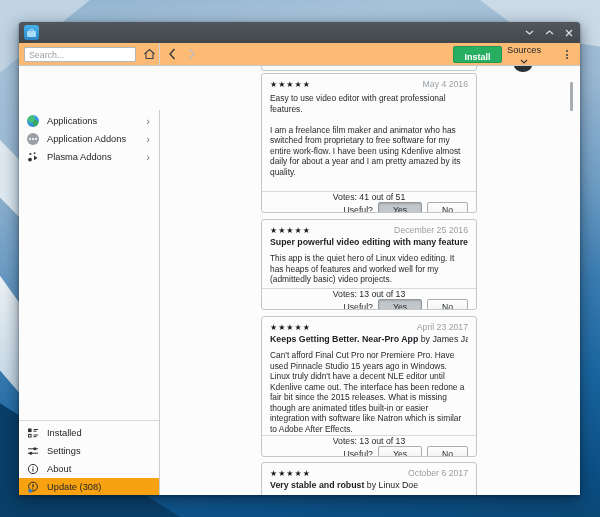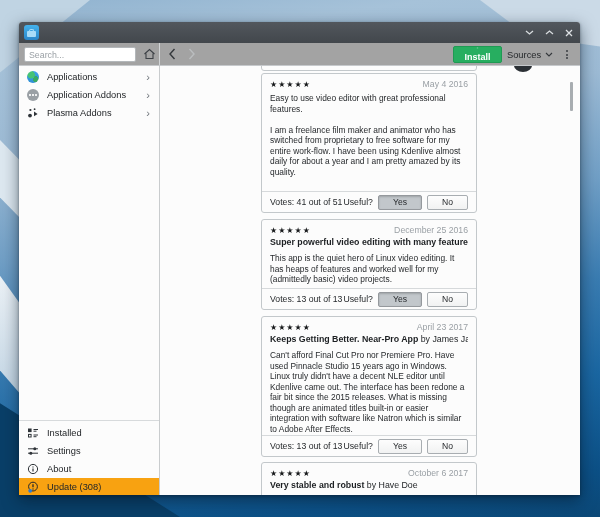--- a/index.html
+++ b/index.html
@@ -27,41 +27,41 @@
     display:flex; align-items:center; }
   .app-icon { position:absolute; left:5px; top:3px; width:15px; height:15px; border-radius:3px;
     background:linear-gradient(#44b2ec,#2a86c9); }
   .app-icon .bag { position:absolute; left:3px; top:6px; width:9px; height:6px; background:#a8dcf8; border-radius:1px; }
   .app-icon .handle { position:absolute; left:5px; top:3.5px; width:5px; height:4px;
     border:1px solid #a8dcf8; border-bottom:none; border-radius:2px 2px 0 0; }
   .win-title { flex:1; text-align:center; font-size:9.5px; color:#eff1f2; letter-spacing:.1px; }
   .win-controls { position:absolute; right:7px; top:0; height:21px; display:flex; align-items:center; gap:11px; }
   .win-controls svg { display:block; }
 
-  .toolbar { position:relative; height:23px; background:#a3a3a3; border-bottom:1px solid #c6c9cc; }
+  .toolbar { position:relative; height:23px; background:#fdba74; border-bottom:1px solid #c6c9cc; }
   .search { position:absolute; left:5px; top:4px; width:112px; height:15px; border:1px solid #b3b7ba;
     border-radius:2px; background:#fff; font-size:8.8px; color:#44494e; padding:0 4px;
     font-family:"Liberation Sans", sans-serif; outline:none; }
   .search::placeholder { color:#9aa0a5; }
   .tb-btn { position:absolute; top:2px; height:18px; display:flex; align-items:center; justify-content:center; }
   .home-btn { left:122px; width:17px; }
   .tb-vsep { position:absolute; left:140px; top:0; width:1px; height:22px; background:#d2d5d7; }
   .back-btn { left:146px; width:14px; }
   .fwd-btn { left:166px; width:14px; }
   .install-btn { position:absolute; left:434px; top:3px; width:49px; height:17px; background:#27ae60;
     border:1px solid #1f9a53; border-radius:2px; display:flex; align-items:center; justify-content:center;
     gap:3px; color:#fff; font-size:9px; font-weight:bold;flex-direction:column; }
   .sources-btn { position:absolute; left:488px; top:2px; height:19px; display:flex; align-items:center; gap:4px;
-    font-size:9.3px; color:#26292c; }
+    font-size:9.3px; color:#26292c;flex-direction:column; }
   .overflow-btn { position:absolute; left:541px; top:3px; width:14px; height:17px; display:flex;
     flex-direction:column; align-items:center; justify-content:center; gap:1.5px; }
   .overflow-btn i { width:2px; height:2px; border-radius:50%; background:#3a3e42; }
 
   .main { position:relative; display:flex; height:429px; }
-  .sidebar { position:relative; width:141px; border-right:1px solid #c9ccce; background:#fcfcfc; }
+  .sidebar { position:relative; width:141px; border-right:1px solid #c9ccce; background:#fcfcfc;margin-top:44px; }
   .side-item { display:flex; align-items:center; height:18px; padding-left:8px; font-size:9.3px; color:#232629; }
   .side-top { padding-top:2px; }
   .side-item .lbl { margin-left:8px; }
   .side-item .chev { margin-left:auto; margin-right:9px; color:#6f7Controls578; color:#6f757b; font-size:11px; line-height:1; }
   .side-icon { width:12px; height:12px; flex:none; position:relative; }
   .globe { border-radius:50%;
     background:radial-gradient(circle at 34% 32%, #45c277 0 32%, rgba(0,0,0,0) 33%),
                radial-gradient(circle at 72% 68%, #38a964 0 24%, rgba(0,0,0,0) 25%),
                linear-gradient(#3ea2e6,#2f8fd4); }
   .addons { border-radius:50%; background:#9aa0a5; }
@@ -81,21 +81,21 @@
   .card-frag { position:absolute; left:101px; top:-2px; width:216px; height:7px; background:#fcfcfc;
     border:1px solid #c3c8cb; border-radius:0 0 3px 3px; }
   .card-head { display:flex; align-items:baseline; height:9px; }
   .stars { font-size:8px; letter-spacing:1px; color:#17191b; }
   .rdate { margin-left:auto; font-size:8.7px; color:#999fa4; }
   .rtitle { margin-top:3px; height:11px; font-size:8.8px; color:#1d2023; white-space:nowrap; overflow:hidden; }
   .rtitle b { font-weight:bold; }
   .rtitle .author { font-weight:normal; }
   .rbody { margin-top:5px; font-size:8.4px; line-height:10.5px; color:#26292c; white-space:pre-line; }
   .card-foot { position:absolute; left:0; right:0; bottom:0; height:21px; border-top:1px solid #d6d9db;
-    display:flex; align-items:center; padding:0 8px; font-size:8.7px; color:#26292c; }
+    display:flex; align-items:center; padding:0 8px; font-size:8.7px; color:#26292c;flex-direction:column; }
   .foot-right { margin-left:auto; display:flex; align-items:center; gap:5px; }
   .vote-btn { min-width:27px; height:15px; padding:0 14px; font-size:8.6px; color:#26292c;
     border:1px solid #a8adb1; border-radius:2px; background:linear-gradient(#fdfdfd,#f1f2f2);
     display:flex; align-items:center; justify-content:center; }
   .vote-btn.pressed { background:#c2c7cb; border-color:#95999d; box-shadow:inset 0 1px 2px rgba(0,0,0,.18); }
 
   .c1 { top:7px; height:140px; }
   .c2 { top:153px; height:91px; }
   .c3 { top:250px; height:141px; }
   .c4 { top:396px; height:80px; }
@@ -304,19 +304,19 @@
               <span class="vote-btn">No</span>
             </span>
           </div>
         </div>
 
         <div class="card c4">
           <div class="card-head">
             <span class="stars">★★★★★</span>
             <span class="rdate">October 6 2017</span>
           </div>
-          <div class="rtitle"><b>Very stable and robust</b><span class="author"> by Have Doe</span></div>
+          <div class="rtitle"><b>Very stable and robust</b><span class="author"> by Linux Doe</span></div>
 
         </div>
       </div>
     </div>
   </div>
 </div>
 
 </body></html>

